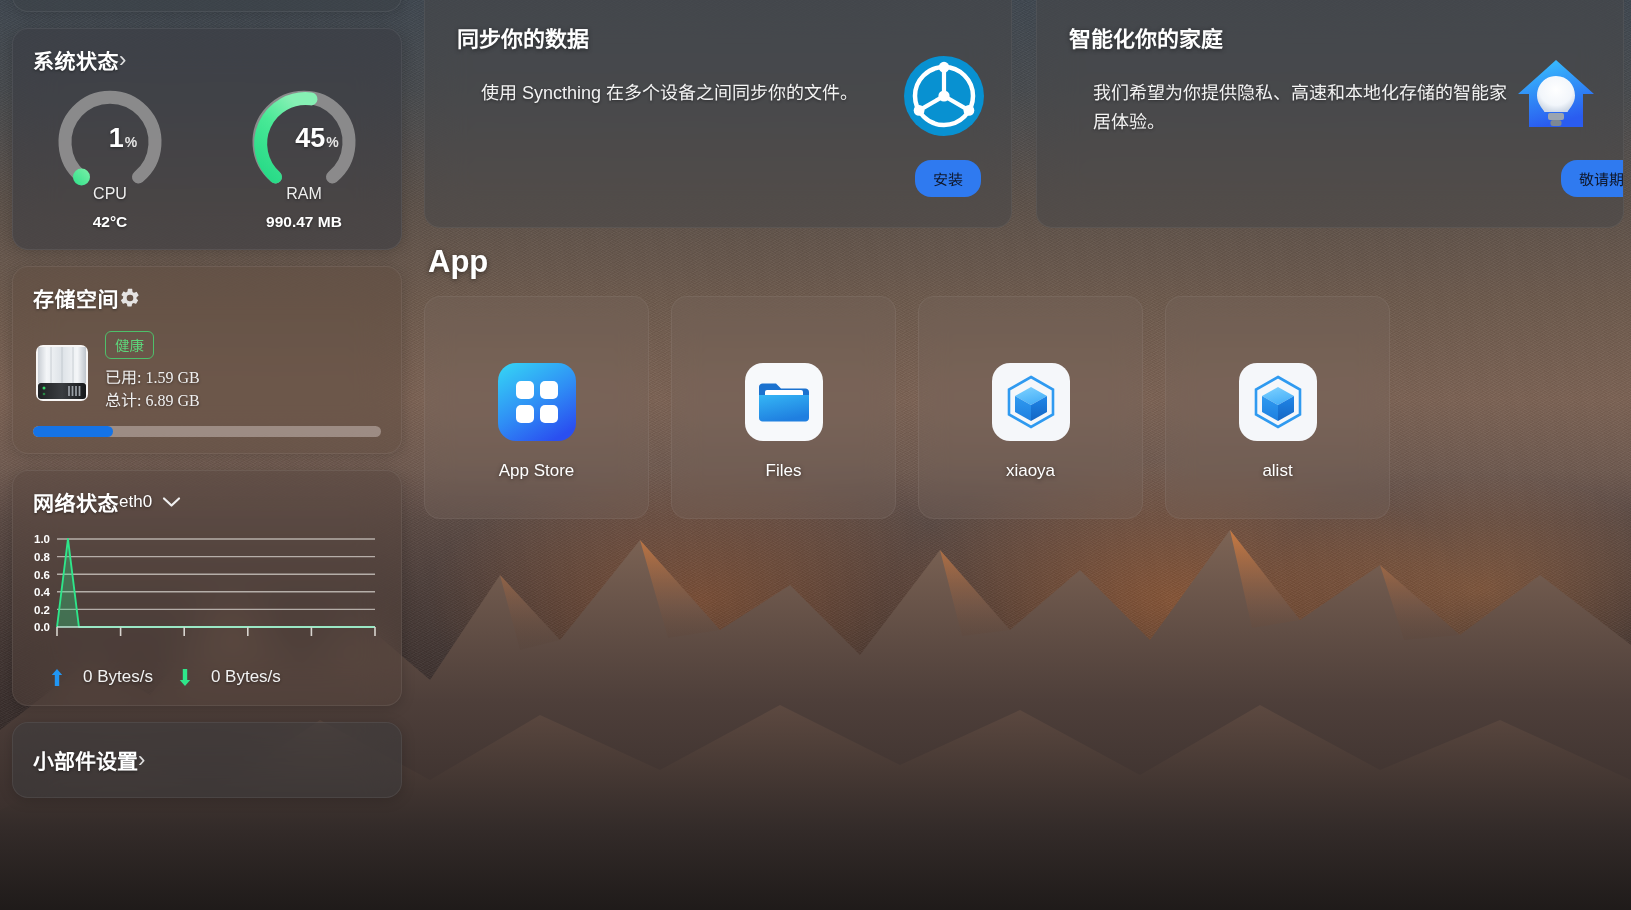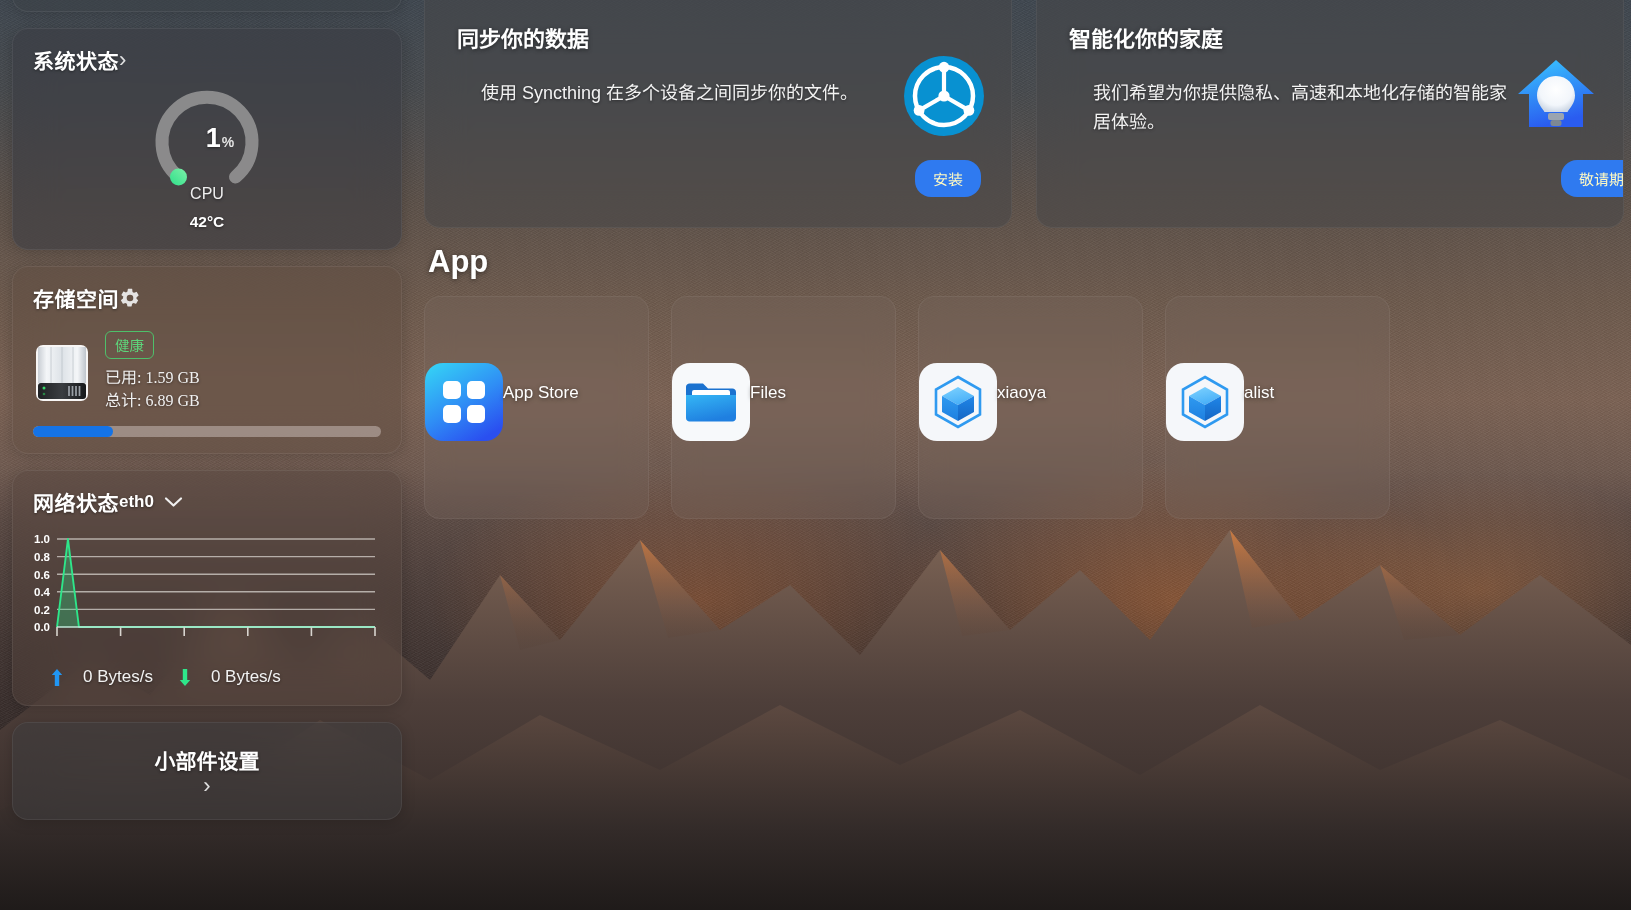--- a/index.html
+++ b/index.html
@@ -130,33 +130,32 @@
     height: 11px;
     border-radius: 6px;
     background: rgba(215,205,200,0.46);
     overflow: hidden;
   }
   .pbar-fill { height: 100%; border-radius: 6px; background: #1573e6; }
 
   
   #netWidget { background: rgba(86,68,60,0.40); }
   .eth-sel { display: flex; align-items: center; gap: 10px; cursor: pointer; }
-  .eth-name { font-size: 17px; font-weight: 700; color: #fff; text-shadow: 0 1px 3px rgba(0,0,0,0.5); }
+  .eth-name { font-size: 17px; font-weight: 400; color: #fff; text-shadow: 0 1px 3px rgba(0,0,0,0.5); }
   .chev-dn { width: 19px; height: 12px; }
   .chart-box { padding: 10px 14px 0 6px; }
   .net-rates { display: flex; gap: 26px; padding: 10px 0 18px 38px; }
   .rate { display: flex; align-items: center; gap: 20px; font-size: 17px; color: #f2f2f2; text-shadow: 0 1px 3px rgba(0,0,0,0.45); }
   .arrow-ic { width: 12px; height: 17px; }
 
   
   #setWidget { background: rgba(60,60,62,0.50); }
   .set-row {
     display: flex; align-items: center; justify-content: flex-start;
     padding: 22px 20px;
-    flex-direction: column;
   }
   .set-title { font-size: 21px; font-weight: 700; color: #fff; text-shadow: 0 1px 3px rgba(0,0,0,0.45); }
 
   
   .promo {
     position: absolute;
     top: -16px;
     height: 244px;
     border-radius: 16px;
     background: rgba(70,70,72,0.50);
@@ -181,21 +180,21 @@
     line-height: 1.6;
     color: #f3f3f3;
     text-shadow: 0 1px 3px rgba(0,0,0,0.45);
   }
   .promo-ic { width: 82px; height: 82px; flex: none; margin-top: -24px; }
   .promo-btn {
     position: absolute;
     right: 30px;
     bottom: 30px;
     background: #2f7af0;
-    color: #fef9c3;
+    color: #0f172a;
     border: none;
     border-radius: 16px;
     font-size: 15px;
     font-weight: 500;
     padding: 8px 18px;
     cursor: pointer;
     font-family: inherit;
     white-space: nowrap;
   }
   #promoHome .promo-btn { right: -34px; }
@@ -210,21 +209,22 @@
   .app-grid { display: flex; gap: 22px; }
   .app-tile {
     width: 225px;
     height: 223px;
     border-radius: 16px;
     background: rgba(120,105,96,0.25);
     backdrop-filter: blur(14px);
     -webkit-backdrop-filter: blur(14px);
     border: 1px solid rgba(255,255,255,0.06);
     display: flex;
-    flex-direction: row;
+    flex-direction: column;
+    align-items: center;
     padding-top: 66px;
     cursor: pointer;
   }
   .app-ic { width: 78px; height: 78px; }
   .app-label {
     margin-top: 20px;
     font-size: 17px;
     color: #ffffff;
     text-shadow: 0 1px 4px rgba(0,0,0,0.55);
   }
@@ -281,20 +281,40 @@
               <circle cx="29.5" cy="92" r="8.5" fill="url(#grnC)"></circle>
             </svg>
             <div class="gauge-val">
               <span class="gauge-num">1</span><span class="gauge-unit">%</span>
             </div>
           </div>
           <div class="gauge-label">CPU</div>
           <div class="gauge-sub">42°C</div>
         </div>
 
+        <div class="gauge-cell">
+          <div class="gauge-wrap">
+            <svg viewBox="0 0 116 108">
+              <defs>
+                <linearGradient id="grnR" x1="0" y1="1" x2="0.6" y2="0">
+                  <stop offset="0%" stop-color="#25d986"></stop>
+                  <stop offset="60%" stop-color="#48e996"></stop>
+                  <stop offset="100%" stop-color="#86f0b4"></stop>
+                </linearGradient>
+              </defs>
+              <path d="M29.5 92 A45 45 0 1 1 86.5 92" fill="none" stroke="#9b9b9b" stroke-width="13" stroke-linecap="round" opacity="0.82"></path>
+              <path d="M29.5 92 A45 45 0 0 1 65 13.9" fill="none" stroke="url(#grnR)" stroke-width="13" stroke-linecap="round"></path>
+            </svg>
+            <div class="gauge-val">
+              <span class="gauge-num">45</span><span class="gauge-unit">%</span>
+            </div>
+          </div>
+          <div class="gauge-label">RAM</div>
+          <div class="gauge-sub">990.47 MB</div>
+        </div>
 
       </div>
     </section>
 
     <section class="widget" id="storeWidget">
       <div class="w-head">
         <span class="w-title">存储空间</span>
         <svg class="gear-ic" viewBox="0 0 24 24" fill="#f0f0f0">
           <path d="M19.14 12.94a7.07 7.07 0 0 0 .06-.94 7.07 7.07 0 0 0-.06-.94l2.03-1.58a.49.49 0 0 0 .12-.62l-1.92-3.32a.49.49 0 0 0-.59-.22l-2.39.96a7.3 7.3 0 0 0-1.62-.94l-.36-2.54A.48.48 0 0 0 13.93 2h-3.86a.48.48 0 0 0-.48.4l-.36 2.54c-.59.24-1.13.56-1.62.94l-2.39-.96a.49.49 0 0 0-.59.22L2.71 8.46a.49.49 0 0 0 .12.62l2.03 1.58c-.04.31-.6.63-.6.94s.2.63.06.94l-2.03 1.58a.49.49 0 0 0-.12.62l1.92 3.32c.12.22.38.3.59.22l2.39-.96c.5.38 1.03.7 1.62.94l.36 2.54c.4.24.24.4.48.4h3.86c.24 0 .44-.16.48-.4l.36-2.54c.59-.24 1.12-.56 1.62-.94l2.39.96c.22.08.47 0 .59-.22l1.92-3.32a.49.49 0 0 0-.12-.62l-2.03-1.58zM12 15.6A3.6 3.6 0 1 1 12 8.4a3.6 3.6 0 0 1 0 7.2z"></path>
         </svg>

